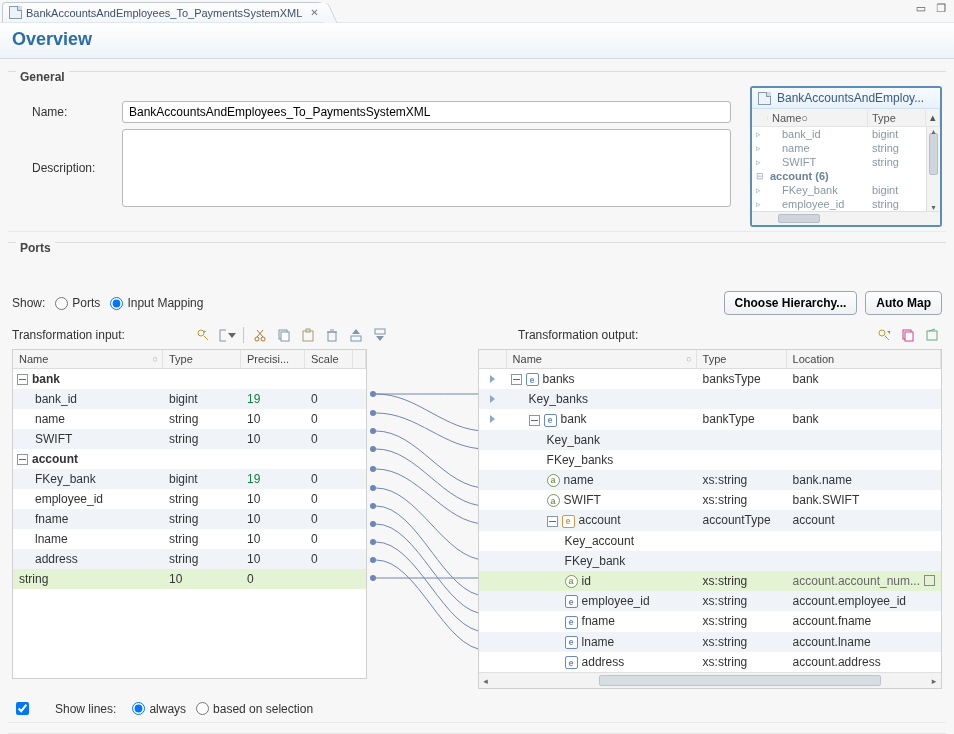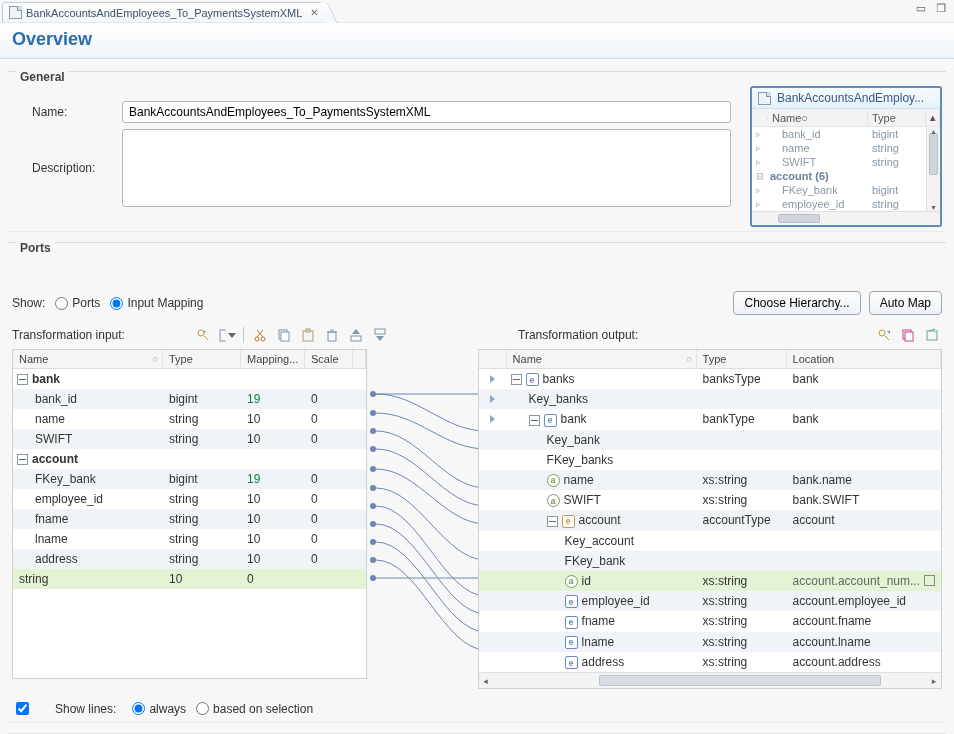--- a/index.html
+++ b/index.html
@@ -155,21 +155,21 @@
 .mini-panel .mp-scroll::before { content:""; position:absolute; left:26px; width:40px; top:2px; bottom:2px; background:#d0d5db; border:1px solid #b8bec6; border-radius:2px;}
 .mini-panel .vscroll { position:absolute; right:0; top:0; bottom:0; width:14px; background:#f3f3f3; border-left:1px solid #e0e0e0;}
 .mini-panel .vscroll::before{content:"";position:absolute;left:2px;right:2px;top:6px;height:40px;background:#d0d5db;border:1px solid #b8bec6;border-radius:2px;}
 .mini-panel .vscroll .arr{position:absolute;left:2px;right:2px;height:12px;display:flex;align-items:center;justify-content:center;color:#666;font-size:8px}
 .mini-panel .vscroll .arr.up{top:-2px}
 .mini-panel .vscroll .arr.dn{bottom:-2px}
 
 
 .ports-controls { display:flex; align-items:center; justify-content:space-between; padding: 2px 0 10px 0; margin-top: 32px; }
 .ports-controls .left { display:flex; align-items:center; gap:10px; }
-.ports-controls .right { display:flex; align-items:center; gap:8px; }
+.ports-controls .right { display:flex; align-items:center; gap:8px;font-weight:bold; }
 .btn {
   height:24px; padding:0 10px;
   border:1px solid #9aa6b2; border-radius:4px;
   background: linear-gradient(#fdfdfd,#eef1f5);
   font:inherit; cursor:pointer;
 }
 .radio { display:inline-flex; align-items:center; gap:4px; }
 .radio input { margin:0; }
 
 .trans-row { display:flex; align-items:center; justify-content:space-between;}
@@ -451,21 +451,21 @@
       </div>
     </div>
 
     <div class="panes">
 
       <div class="pane-left">
         <div class="grid left">
           <div class="ghead">
             <div><span>Name</span><span class="sorter">○</span></div>
             <div>Type</div>
-            <div>Mapping...</div>
+            <div>Precisi...</div>
             <div>Scale</div>
             <div></div>
           </div>
           <div class="gbody" id="input-body">
               <div class="grow group">
                 <div class="c-name indent-0"><span class="expander minus"></span><span>bank</span></div>
                 <div></div>
                 <div class=""></div>
                 <div></div>
                 <div></div>

